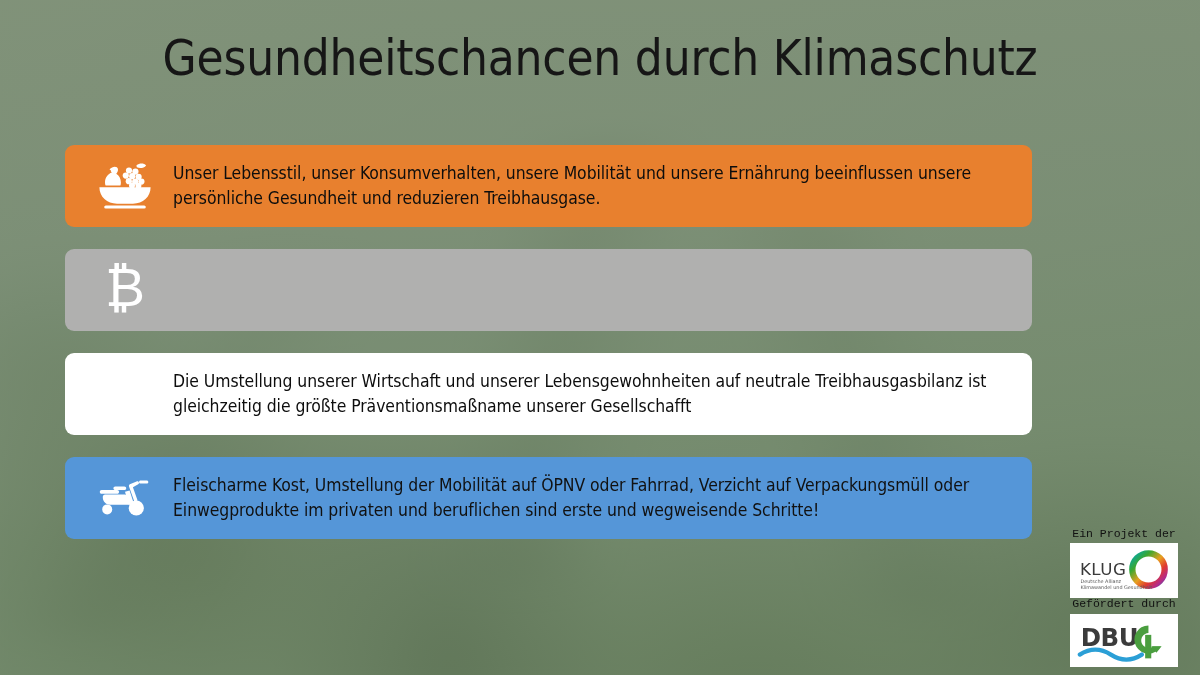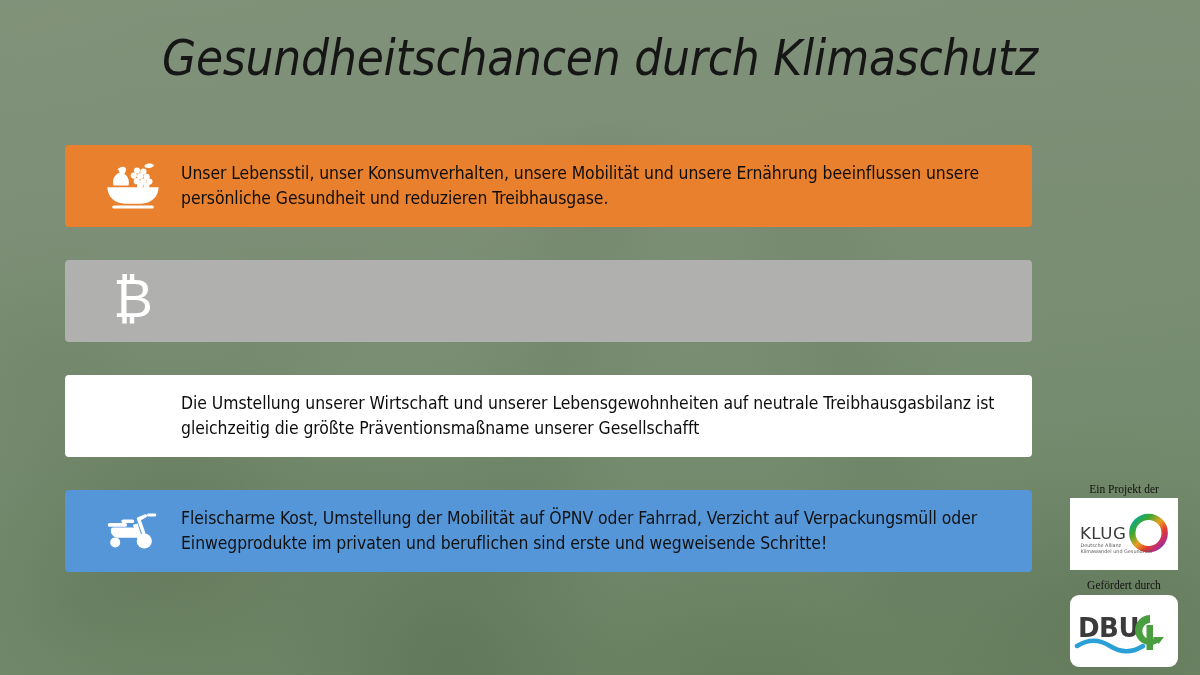--- a/index.html
+++ b/index.html
@@ -69,38 +69,37 @@
     top: 32px;
     width: 1200px;
     text-align: center;
     font-size: 49px;
     line-height: 1.1;
     font-weight: 400;
     color: #161616;
     letter-spacing: -0.2px;
     font-family: "DejaVu Sans", sans-serif;
     font-stretch: condensed;
-    font-style: italic;
   }
 
   
   .cards {
     position: absolute;
     left: 65px;
     top: 145px;
     width: 967px;
   }
   .card {
     position: relative;
     display: flex;
     align-items: center;
-    border-radius: 4px;
+    border-radius: 9px;
     box-sizing: border-box;
-    padding: 10px 18px 10px 20px;
-    margin-bottom: 33px;
+    padding: 10px 18px 10px 12px;
+    margin-bottom: 22px;
     min-height: 82px;
   }
   .card-icon {
     flex: 0 0 96px;
     height: 56px;
     display: flex;
     align-items: center;
     justify-content: center;
     color: #ffffff;
   }
@@ -140,36 +139,36 @@
   .logo-block {
     position: absolute;
     right: 10px;
     bottom: 8px;
     width: 132px;
     text-align: center;
   }
   .logo-caption {
     font-size: 11.5px;
     color: #111111;
-    font-family: Liberation Serif, serif;
+    font-family: Liberation Mono, monospace;
     font-stretch: semi-condensed;
     margin-bottom: 3px;
     line-height: 1.1;
   }
-  .logo-caption.second { margin-top: 9px; }
+  .logo-caption.second { }
 
   .logo-box {
     background: #ffffff;
     width: 108px;
     margin: 0 auto;
     box-sizing: border-box;
     display: block;
   }
-  .logo-klug { height: 72px; padding: 4px 5px; }
-  .logo-dbu  { height: 72px; padding: 3px 4px; border-radius: 9px; }
+  .logo-klug { height: 55px; padding: 4px 5px; }
+  .logo-dbu  { height: 53px; padding: 3px 4px; }
   .logo-box svg { display: block; width: 100%; height: 100%; }
 </style>
 </head>
 <body>
 
 <div id="slide">
 
   <div class="bg-photo"></div>
   <div class="bg-streaks"></div>
   <div class="bg-wash"></div>

